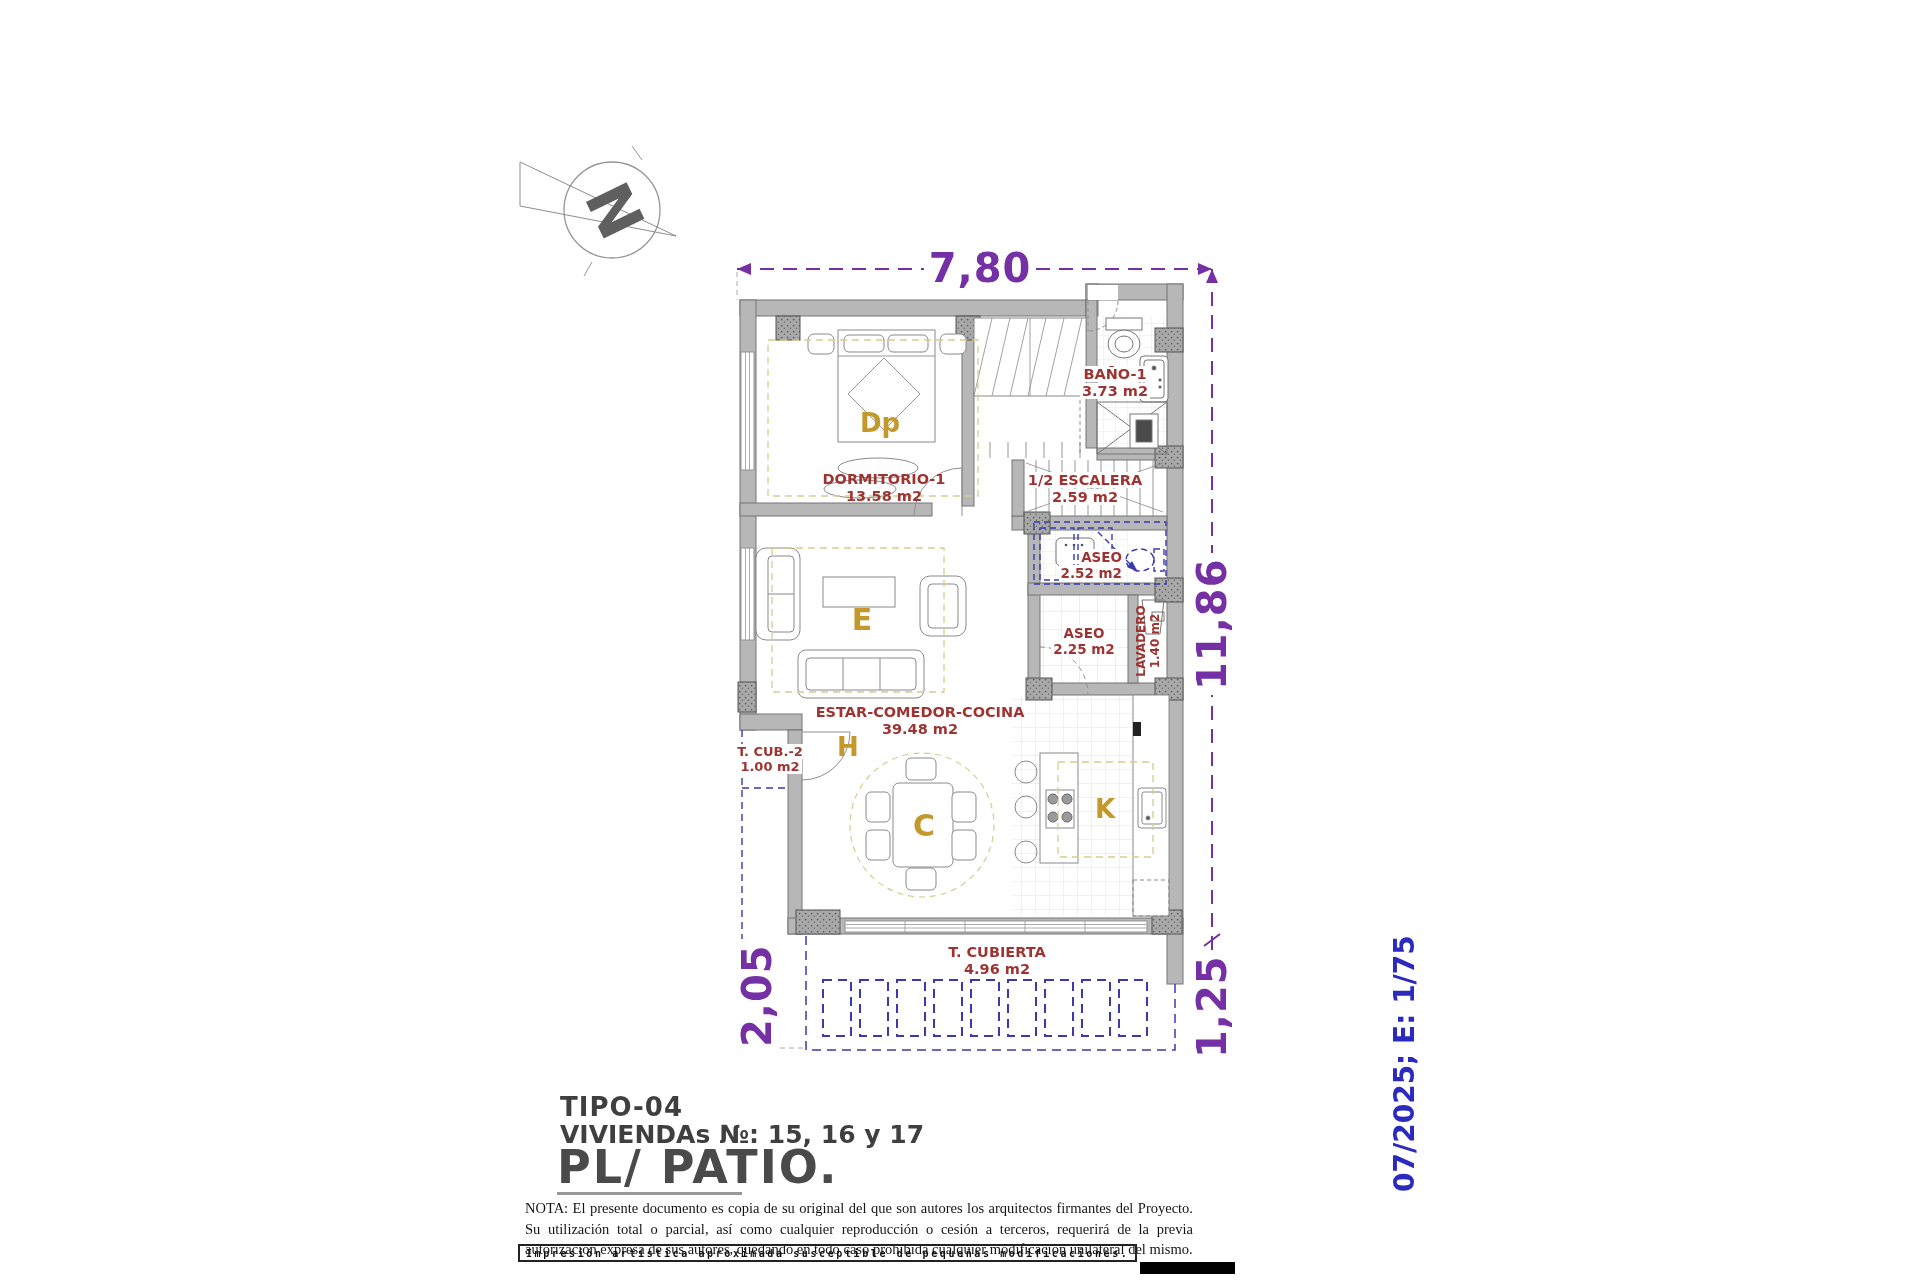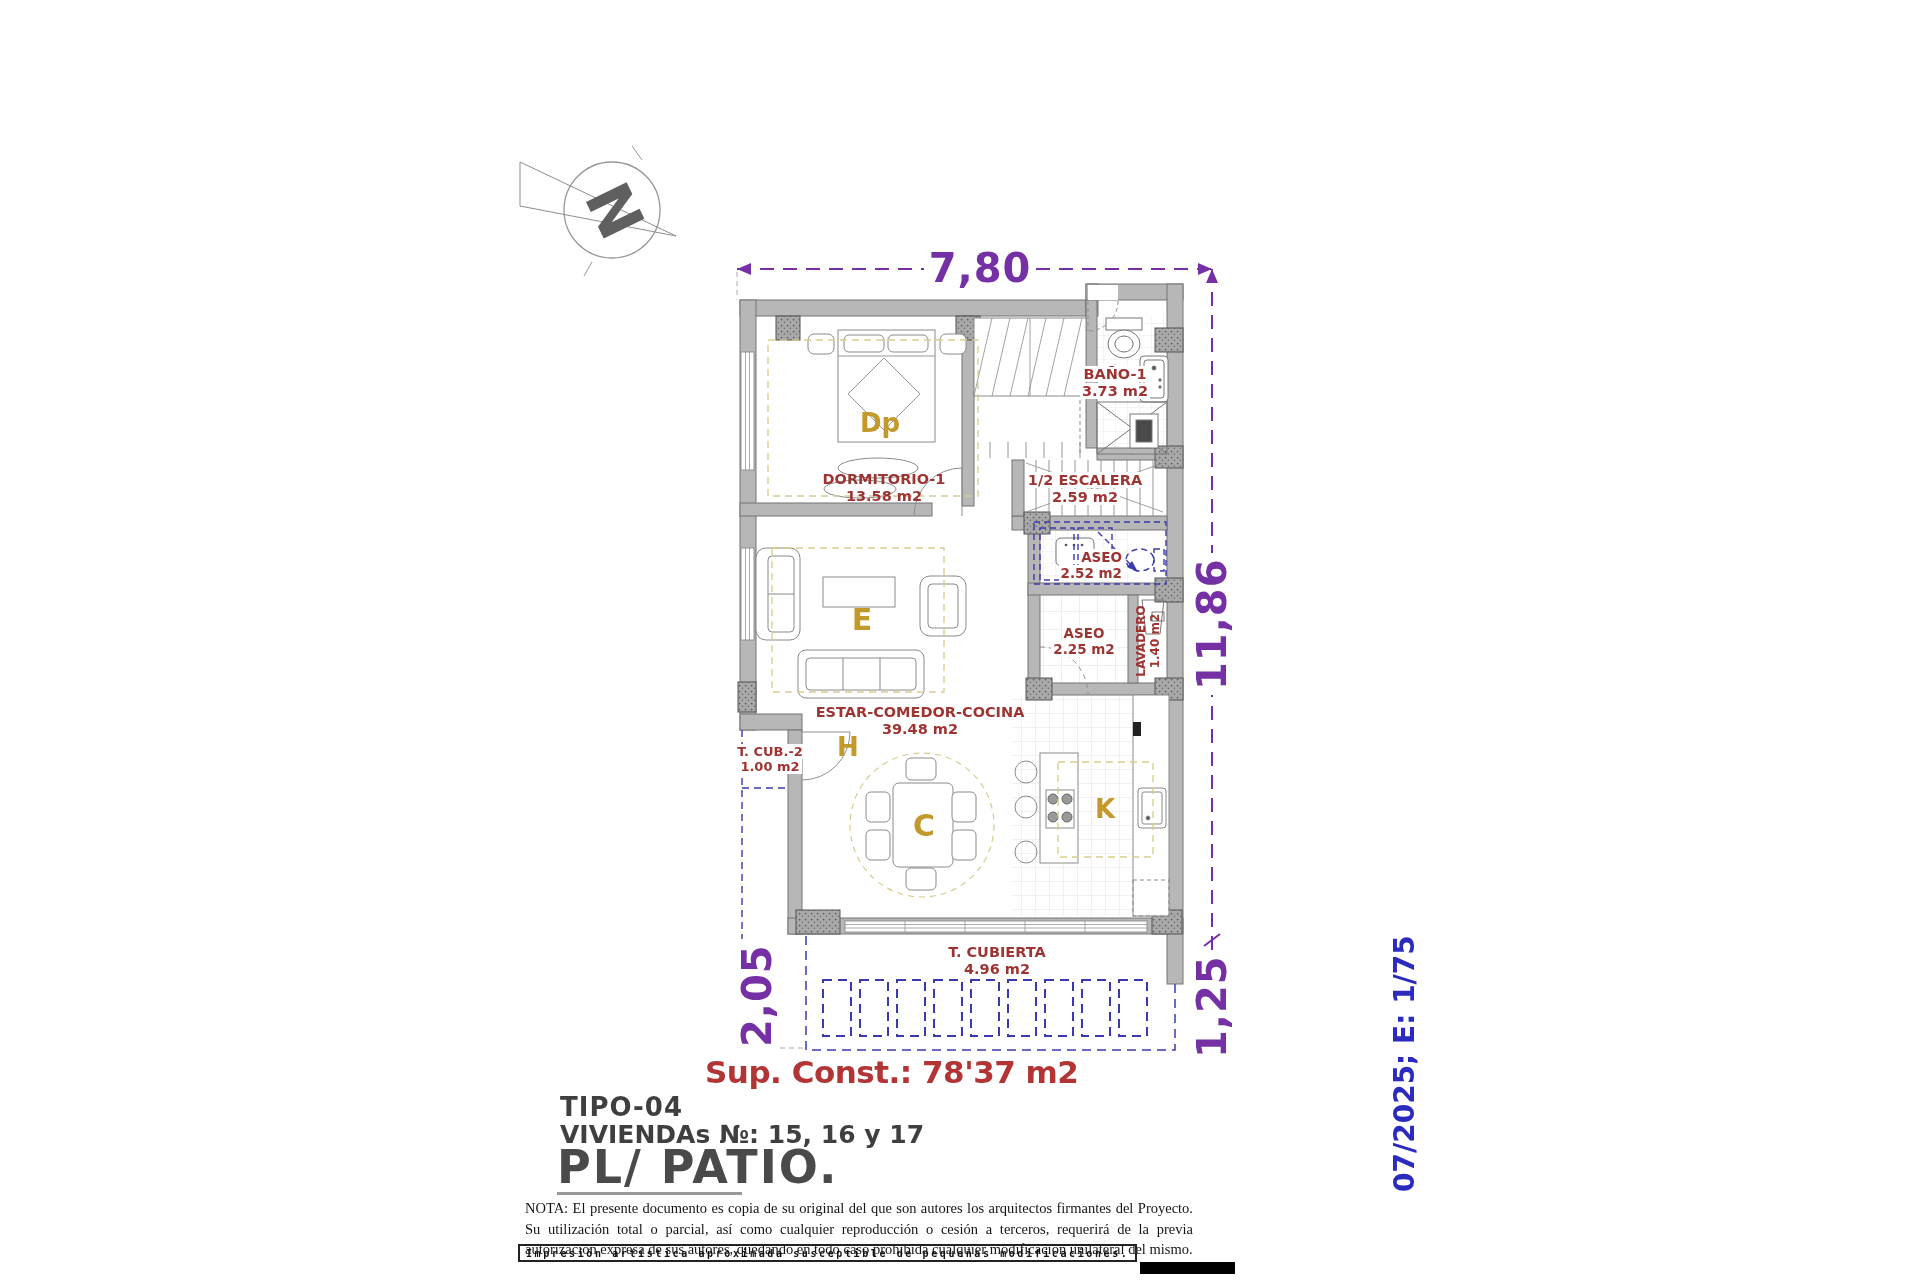--- a/index.html
+++ b/index.html
@@ -287,21 +287,20 @@
 <div class="lbl" style="left:927px;top:944px;width:140px;">
   <span>T. CUBIERTA</span><br><span class="l2">4.96 m2</span>
 </div>
 
 <div class="letter" style="left:860px;top:408px;text-align:center;">Dp</div>
 <div class="letter" style="left:842px;top:602px;font-size:30px;">E</div>
 <div class="letter" style="left:828px;top:732px;">H</div>
 <div class="letter" style="left:904px;top:808px;font-size:30px;">C</div>
 <div class="letter" style="left:1085px;top:794px;">K</div>
 
-<div class="sup" style="left:705px;top:1054px;">Sup. Const.: 78'37 m2</div>
 <div class="tb" style="left:560px;top:1092px;font-size:26px;letter-spacing:1px;">TIPO-04</div>
 <div class="tb" style="left:560px;top:1120px;font-size:25px;letter-spacing:0px;">VIVIENDAs №: 15, 16 y 17</div>
 <div class="tb" style="left:557px;top:1140px;font-size:46px;color:#4a4a4a;letter-spacing:2px;">PL/ PATIO.</div>
 <div style="position:absolute;left:557px;top:1192px;width:185px;height:3px;background:#999;"></div>
 
 <div class="nota" style="left:525px;top:1198px;">NOTA: El presente documento es copia de su original del que son autores los arquitectos firmantes del Proyecto. Su utilización total o parcial, así como cualquier reproducción o cesión a terceros, requerirá de la previa autorización expresa de sus autores, quedando en todo caso prohibida cualquier modificación unilateral del mismo.</div>
 <div class="discl" style="left:518px;top:1244px;">Impresión artística aproximada susceptible de pequeñas modificaciones.</div>
 <div class="blackbar" style="left:1140px;top:1262px;width:95px;height:12px;"></div>
 
 <div class="stamp">07/2025; E: 1/75</div>

